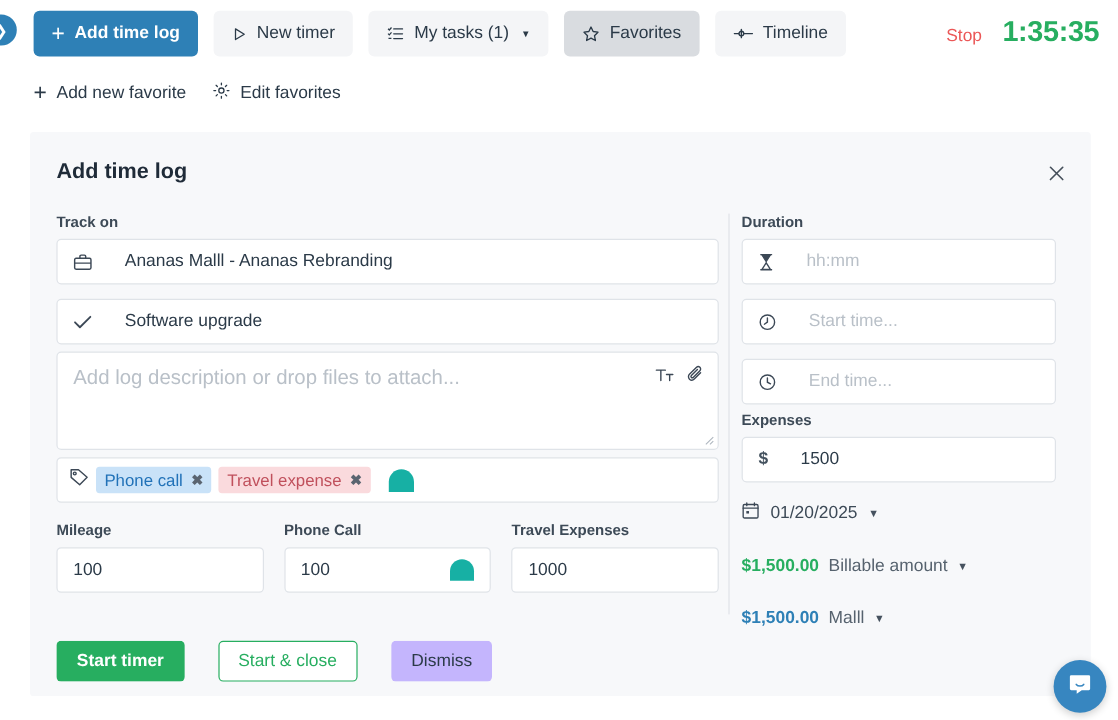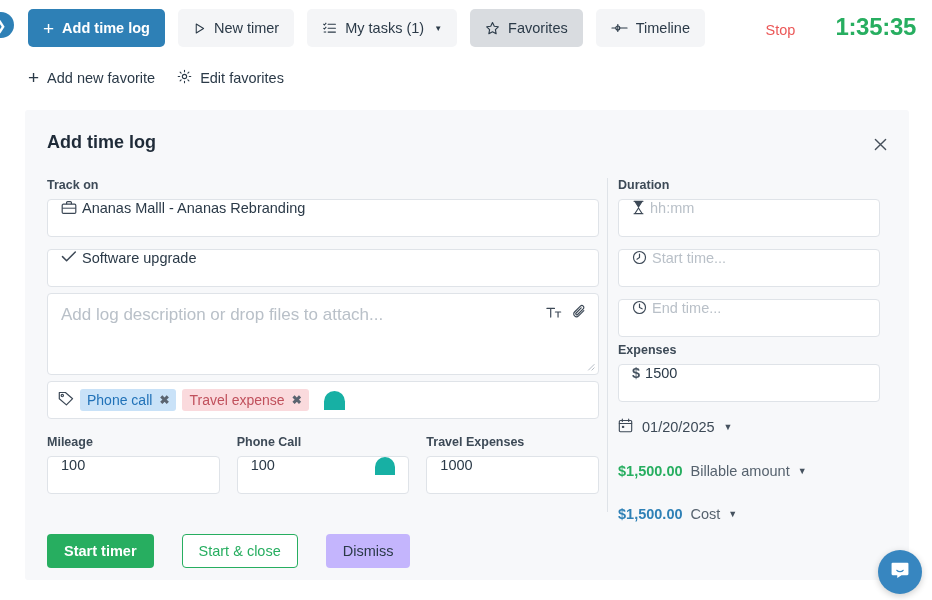--- a/index.html
+++ b/index.html
@@ -36,21 +36,21 @@
   .tb-ghost.active { background: #d9dce0; }
   .tb-icon { display: inline-flex; align-items: center; font-size: 15px; }
   .plus-glyph { font-size: 19px; font-weight: 400; line-height: 1; }
   .caret { font-size: 8px; margin-left: 2px; color: #2b3a48; }
 
   .timer-zone {
     position: absolute; right: 16px; top: 13px;
     display: flex; align-items: baseline; gap: 17px;
   }
   .stop-link { color: #eb5757; font-size: 14.5px; cursor: pointer; }
-  .timer-value { color: #27ae60; font-size: 24px; font-weight: bold; letter-spacing: -0.3px; margin-left: 23px; }
+  .timer-value { color: #27ae60; font-size: 24px; font-weight: bold; letter-spacing: -0.3px; }
 
   
   .favbar {
     position: absolute; top: 68px; left: 28px;
     display: flex; align-items: center; gap: 22px;
   }
   .fav-link {
     display: inline-flex; align-items: center; gap: 8px;
     font-size: 14.5px; color: #2b3a48; cursor: pointer;
   }
@@ -80,21 +80,21 @@
     width: 1px; height: 334px; background: #dfe3e8;
   }
 
   .field-label {
     font-size: 12.5px; font-weight: bold; color: #3d4a57;
     margin-bottom: 7px;
   }
   .input-box {
     height: 38px; background: #ffffff;
     border: 1px solid #dfe3e8; border-radius: 4px;
-    display: flex; align-items: flex-start; gap: 5px;
+    display: flex; align-items: center; gap: 27px;
     padding: 0 13px; font-size: 14.5px; color: #2b3a48;
     cursor: text; position: relative;
   }
   .input-box .ic { color: #44525f; display: inline-flex; align-items: center; }
   .input-box.muted { color: #b9c0c8; }
   .input-box.muted .ic { color: #3c4856; }
   .mb12 { margin-bottom: 12px; }
   .mb14 { margin-bottom: 6px; }
 
   .textarea-box {
@@ -410,21 +410,21 @@
     </div>
 
     <div class="money-row">
       <span class="money-amt amt-green">$1,500.00</span>
       <span class="money-label">Billable amount</span>
       <span class="money-caret">▼</span>
     </div>
 
     <div class="money-row">
       <span class="money-amt amt-blue">$1,500.00</span>
-      <span class="money-label">Cost</span>
+      <span class="money-label">Malll</span>
       <span class="money-caret">▼</span>
     </div>
   </div>
 
   <div class="btn-row">
     <button class="btn btn-green">Start timer</button>
     <button class="btn btn-outline">Start &amp; close</button>
     <button class="btn btn-gray">Dismiss</button>
   </div>
 </div>

